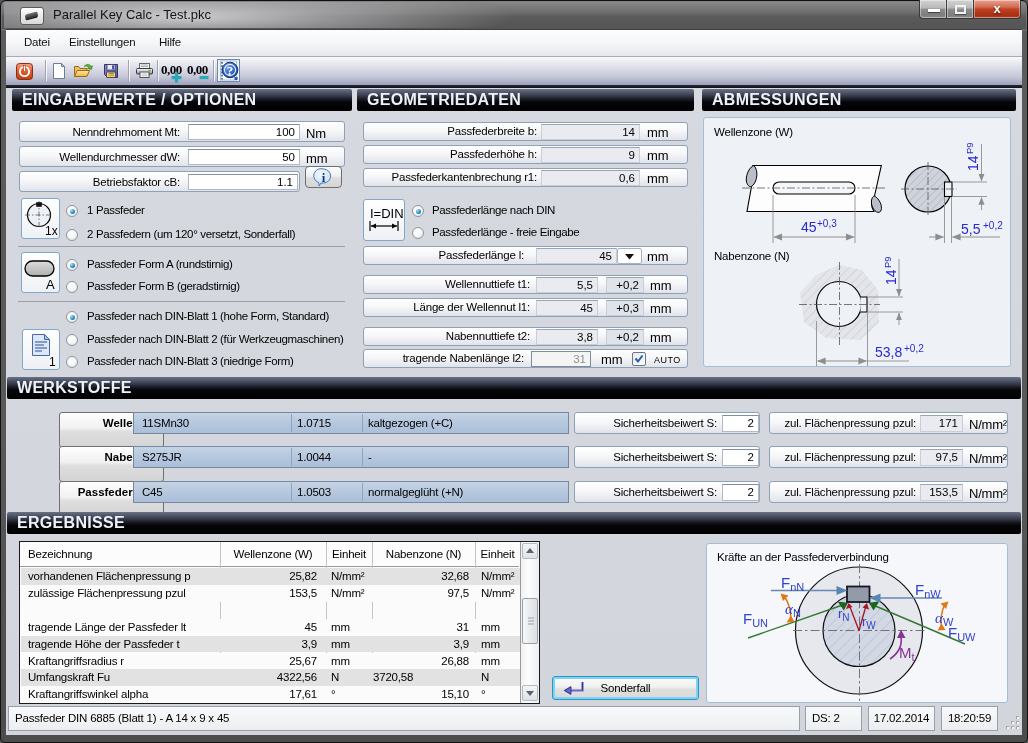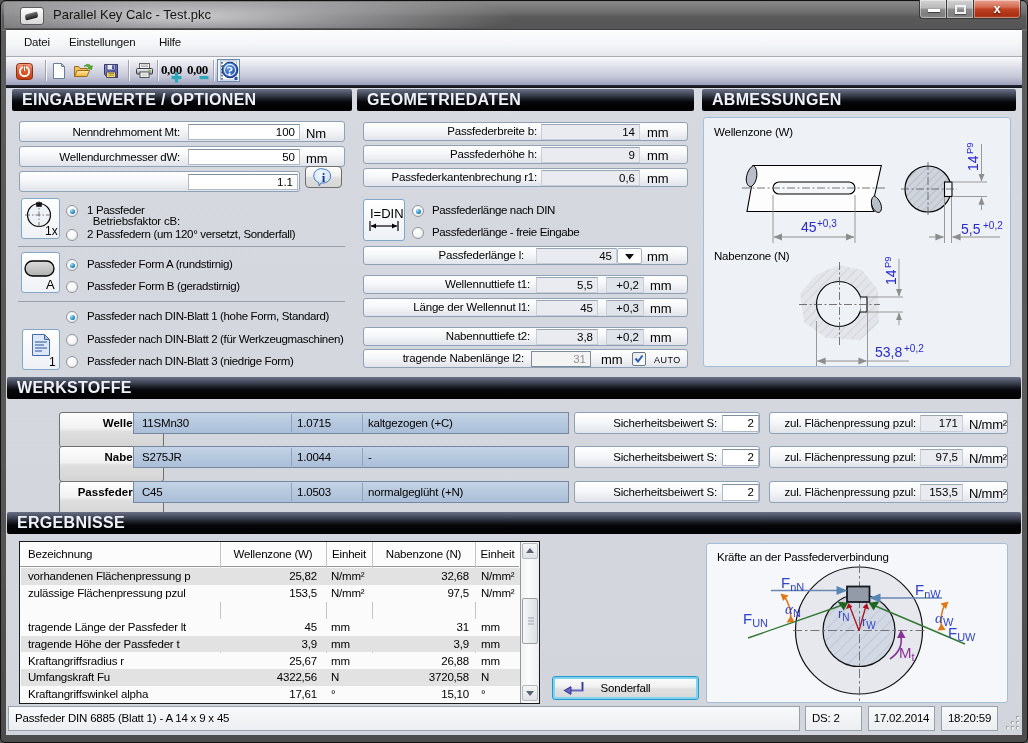--- a/index.html
+++ b/index.html
@@ -204,21 +204,21 @@
   <span class="lbl" style="left:0; width:160px;">Nenndrehmoment Mt:</span>
   <div class="fld" style="left:168px; width:112px;">100</div>
   <span class="unit" style="left:286px;">Nm</span>
 </div>
 <div class="row" style="left:19px; top:146px; width:326px;">
   <span class="lbl" style="left:0; width:160px;">Wellendurchmesser dW:</span>
   <div class="fld" style="left:168px; width:112px;">50</div>
   <span class="unit" style="left:286px;">mm</span>
 </div>
 <div class="row" style="left:19px; top:171px; width:281px;">
-  <span class="lbl" style="left:0; width:160px;margin-top:39px;">Betriebsfaktor cB:</span>
+  <span class="lbl" style="left:0; width:160px;">Betriebsfaktor cB:</span>
   <div class="fld" style="left:168px; width:110px;">1.1</div>
 </div>
 <div style="position:absolute; left:305px; top:166px; width:37px; height:22px; background:linear-gradient(180deg,#fefefe 0%,#f0f0f0 45%,#dedede 55%,#d6d6d6 100%); border:1px solid #6e6e6e; border-radius:4px;">
 <svg width="35" height="20" viewBox="0 0 35 20" style="position:absolute;left:0;top:0;">
 <defs>
         <radialGradient id="ginf" cx="0.4" cy="0.3" r="0.9">
           <stop offset="0" stop-color="#f2f7fd"></stop>
           <stop offset="0.7" stop-color="#cfe2f4"></stop>
           <stop offset="1" stop-color="#a8c8e8"></stop>
         </radialGradient>
@@ -520,21 +520,21 @@
   <span class="tc" style="left:7px;">Kraftangriffsradius r</span>
   <span class="tc" style="left:200px; width:96px; text-align:right;">25,67</span>
   <span class="tc" style="left:310px;">mm</span>
   <span class="tc" style="left:352px; width:96px; text-align:right;">26,88</span>
   <span class="tc" style="left:460px;">mm</span>
 </div>
 <div class="trow" style="top:127.4px; height:16.9px; background:#e2e2e2;">
   <span class="tc" style="left:7px;">Umfangskraft Fu</span>
   <span class="tc" style="left:200px; width:96px; text-align:right;">4322,56</span>
   <span class="tc" style="left:310px;">N</span>
-  <span class="tc" style="left:352px; width:96px; text-align:right;">3720,58</span>
+  <span class="tc" style="left:352px; width:96px; text-align:left;">3720,58</span>
   <span class="tc" style="left:460px;">N</span>
 </div>
 <div class="trow" style="top:144.3px; height:16.9px; background:#fbfbfb;">
   <span class="tc" style="left:7px;">Kraftangriffswinkel alpha</span>
   <span class="tc" style="left:200px; width:96px; text-align:right;">17,61</span>
   <span class="tc" style="left:310px;">°</span>
   <span class="tc" style="left:352px; width:96px; text-align:right;">15,10</span>
   <span class="tc" style="left:460px;">°</span>
 </div>
 

